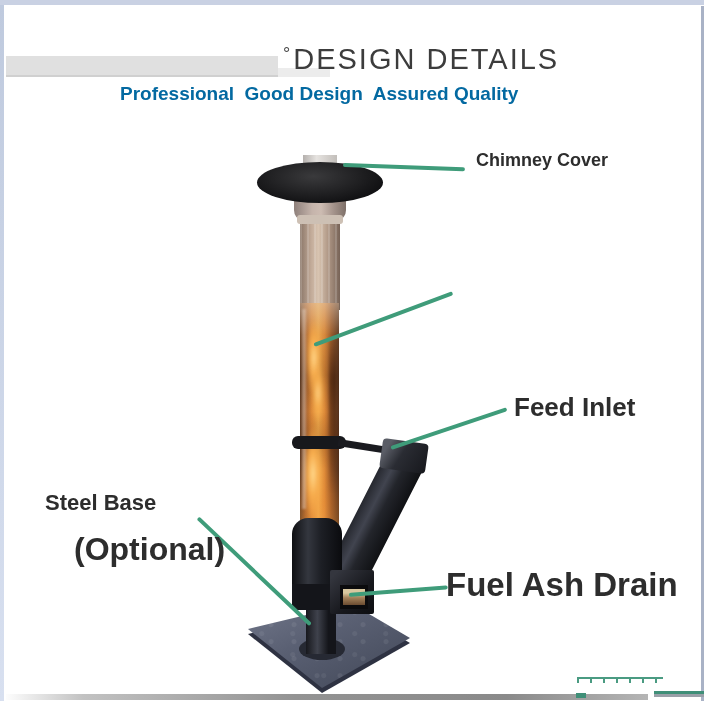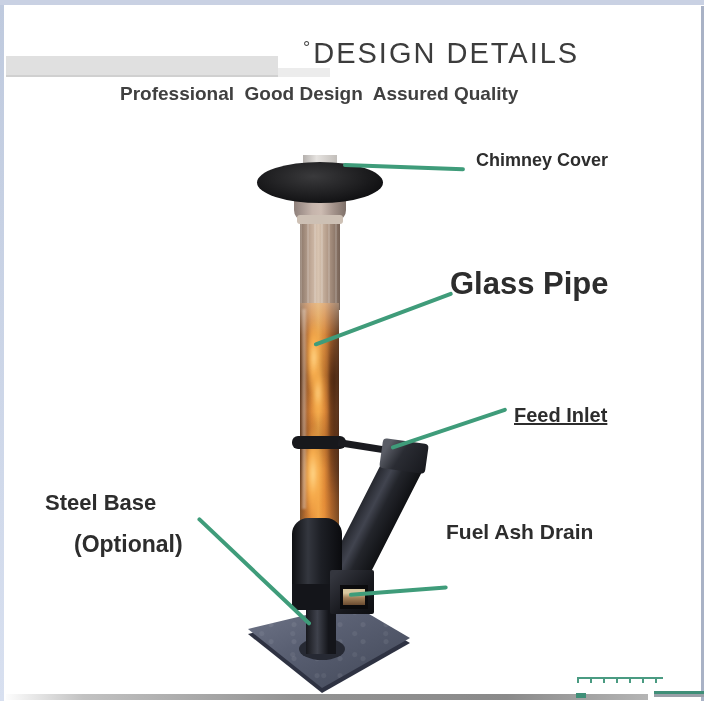--- a/index.html
+++ b/index.html
@@ -8,32 +8,32 @@
   .abs{position:absolute;}
 
   
   .bar-top{left:0;top:0;width:704px;height:5px;background:#c9d1e3;}
   .bar-left{left:0;top:5px;width:4px;height:696px;background:linear-gradient(180deg,#bfcade,#d8e0f0);}
   .bar-right{left:701px;top:6px;width:3px;height:695px;background:#a9b2c6;}
 
   
   .gray-bar{left:6px;top:56px;width:272px;height:19px;background:#e0e0e0;border-bottom:2px solid #d0d0d0;}
   .gray-bar-ext{left:278px;top:68px;width:52px;height:9px;background:#ececec;}
-  .title{left:283px;top:37px;font-size:29px;letter-spacing:2px;color:#3c3c3c;white-space:pre;margin-left:20px;}
+  .title{left:283px;top:43px;font-size:29px;letter-spacing:2px;color:#3c3c3c;white-space:pre;}
   .title .deg{font-size:18px;vertical-align:9px;letter-spacing:0;margin-right:3px;color:#4a4a4a;}
-  .subtitle{left:120px;top:83px;font-size:19px;font-weight:bold;color:#404040;white-space:pre;}
+  .subtitle{left:120px;top:83px;font-size:19px;font-weight:bold;color:#0369a1;white-space:pre;}
 
   
   .lbl{position:absolute;font-weight:bold;color:#2d2d2d;white-space:nowrap;}
   .lbl-chimney{left:476px;top:150px;font-size:18px;}
   .lbl-glass{left:450px;top:266px;font-size:31px;}
-  .lbl-feed{left:514px;top:404px;font-size:20px;text-decoration:underline;}
+  .lbl-feed{left:514px;top:392px;font-size:26px;}
   .lbl-steel1{left:45px;top:490px;font-size:22px;}
-  .lbl-steel2{left:74px;top:531px;font-size:23px;}
-  .lbl-ash1{left:446px;top:520px;font-size:21px;}
+  .lbl-steel2{left:74px;top:531px;font-size:32px;}
+  .lbl-ash1{left:446px;top:566px;font-size:33px;}
   .lbl-ash2{left:446px;top:590px;font-size:26px;}
 
   
   .gl{position:absolute;height:4px;background:#3f9c7a;transform-origin:left center;border-radius:2px;}
   .gl-chimney{left:343px;top:163px;width:122px;transform:rotate(2deg);}
   .gl-glass{left:314px;top:343px;width:148px;transform:rotate(-20.5deg);}
   .gl-feed{left:391px;top:446px;width:122px;transform:rotate(-18.5deg);}
   .gl-steel{left:198px;top:516px;width:155px;transform:rotate(43.5deg);}
   .gl-ash{left:349px;top:593px;width:99px;transform:rotate(-4.5deg);}
 
@@ -144,21 +144,20 @@
     <div class="abs wood"></div>
   </div>
 
   <div class="gl gl-chimney"></div>
   <div class="gl gl-glass"></div>
   <div class="gl gl-feed"></div>
   <div class="gl gl-steel"></div>
   <div class="gl gl-ash"></div>
 
   <div class="lbl lbl-chimney">Chimney Cover</div>
-  <div class="lbl lbl-glass">Glass Pipe</div>
   <div class="lbl lbl-feed">Feed Inlet</div>
   <div class="lbl lbl-steel1">Steel Base</div>
   <div class="lbl lbl-steel2">(Optional)</div>
   <div class="lbl lbl-ash1">Fuel Ash Drain</div>
 
   <div class="abs ruler-line"></div>
   <div class="abs ruler-ticks"></div>
   <div class="abs bottom-band"></div>
   <div class="abs mark-a"></div>
   <div class="abs mark-b-teal"></div>

